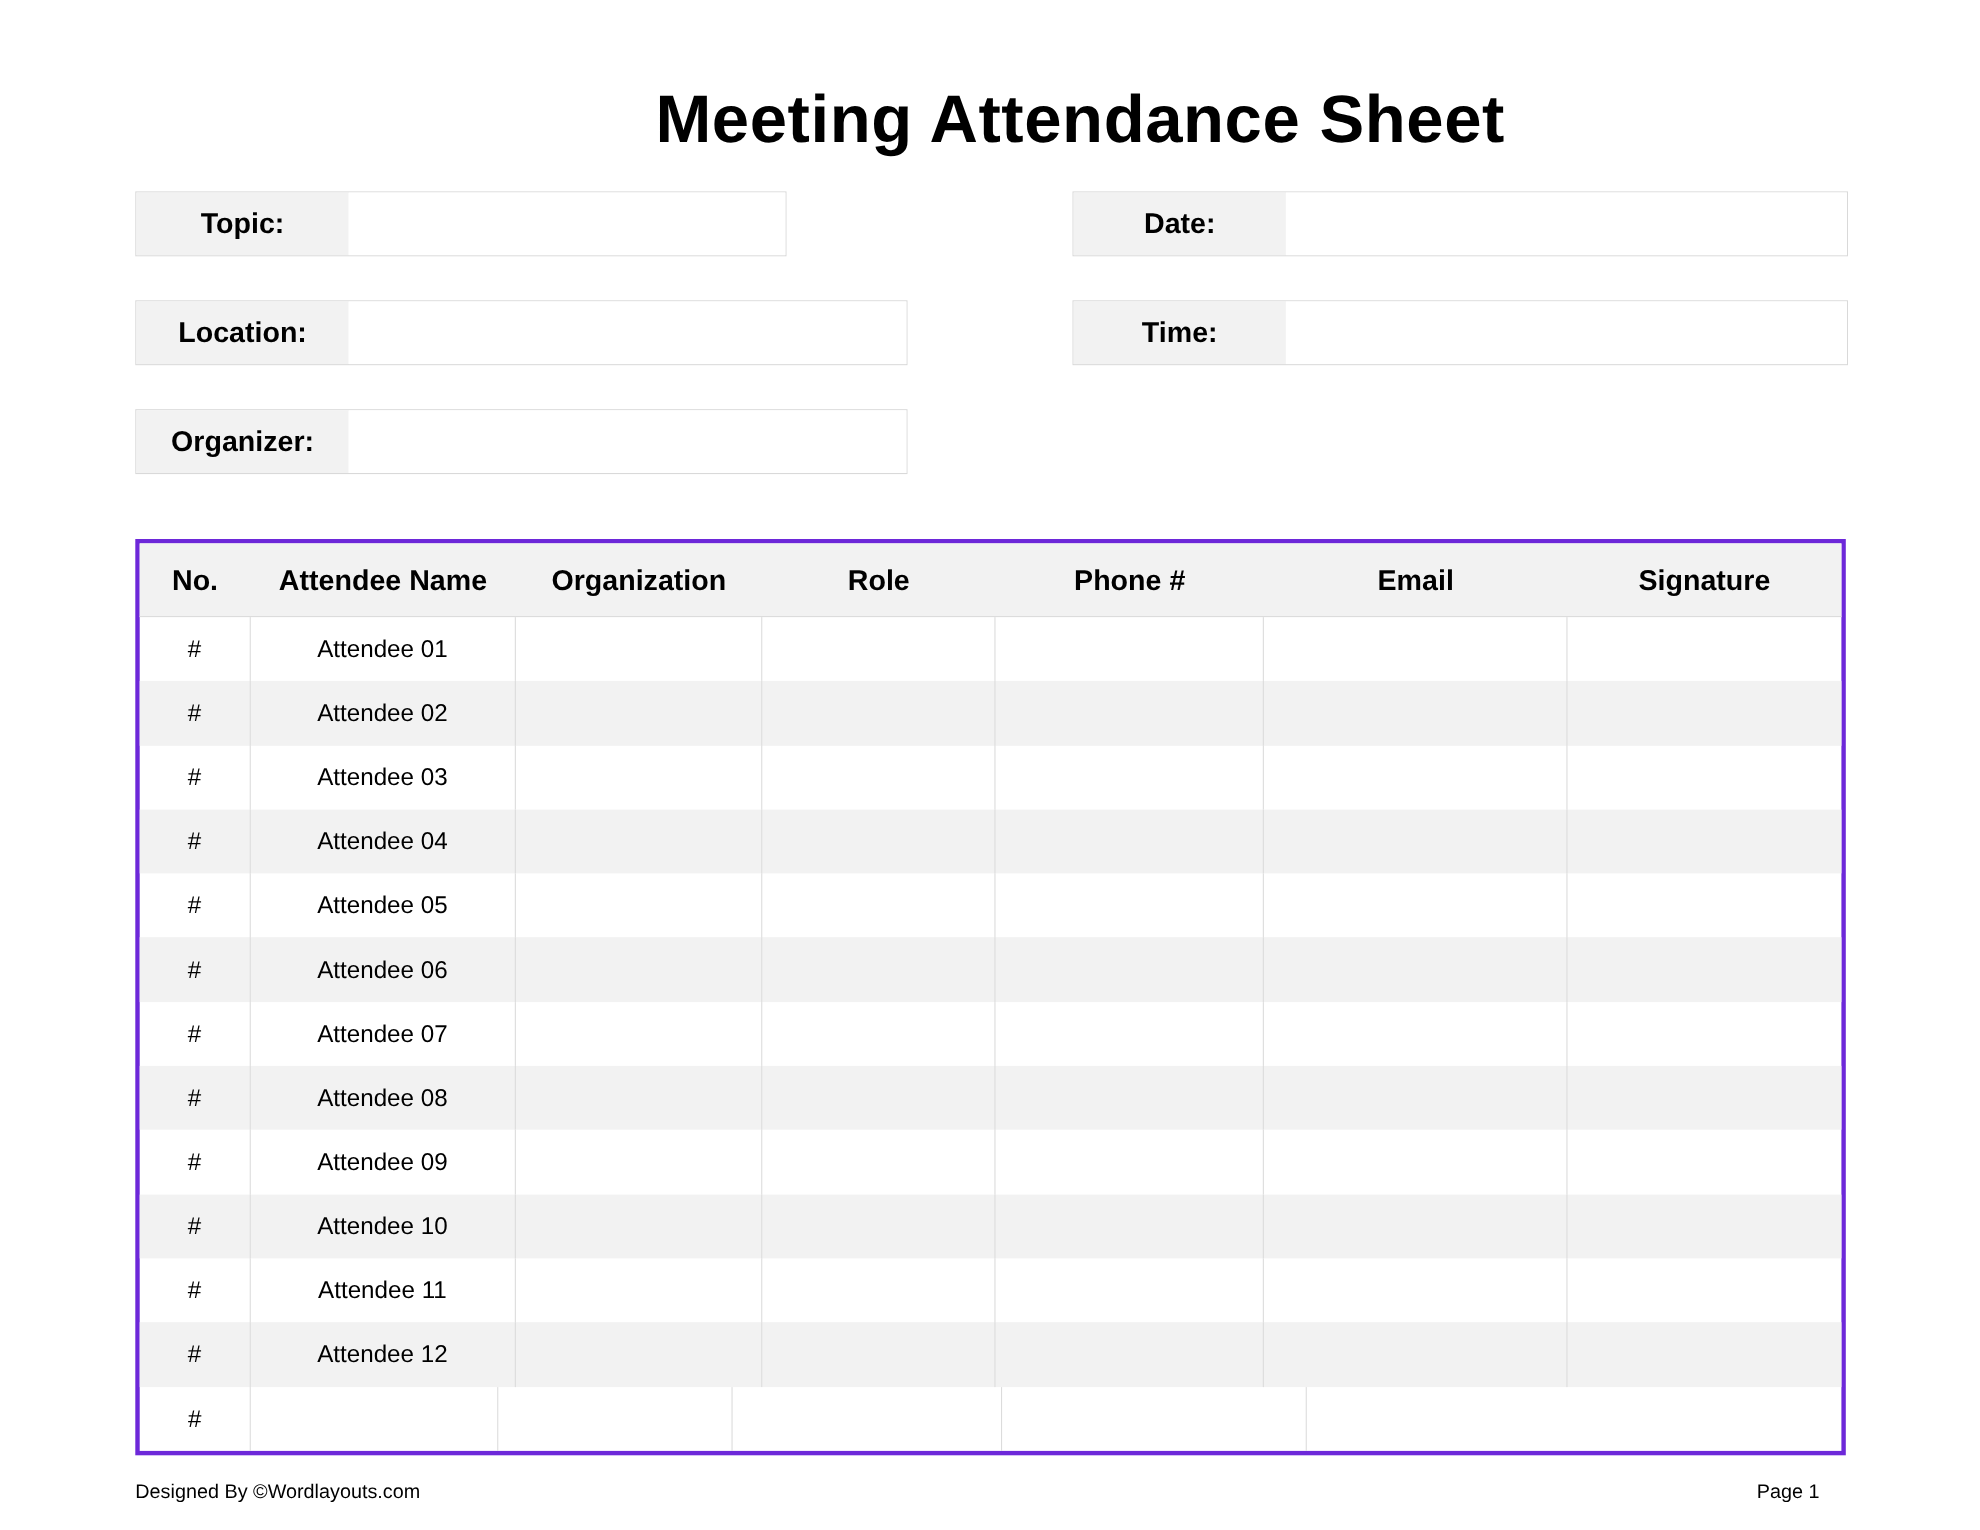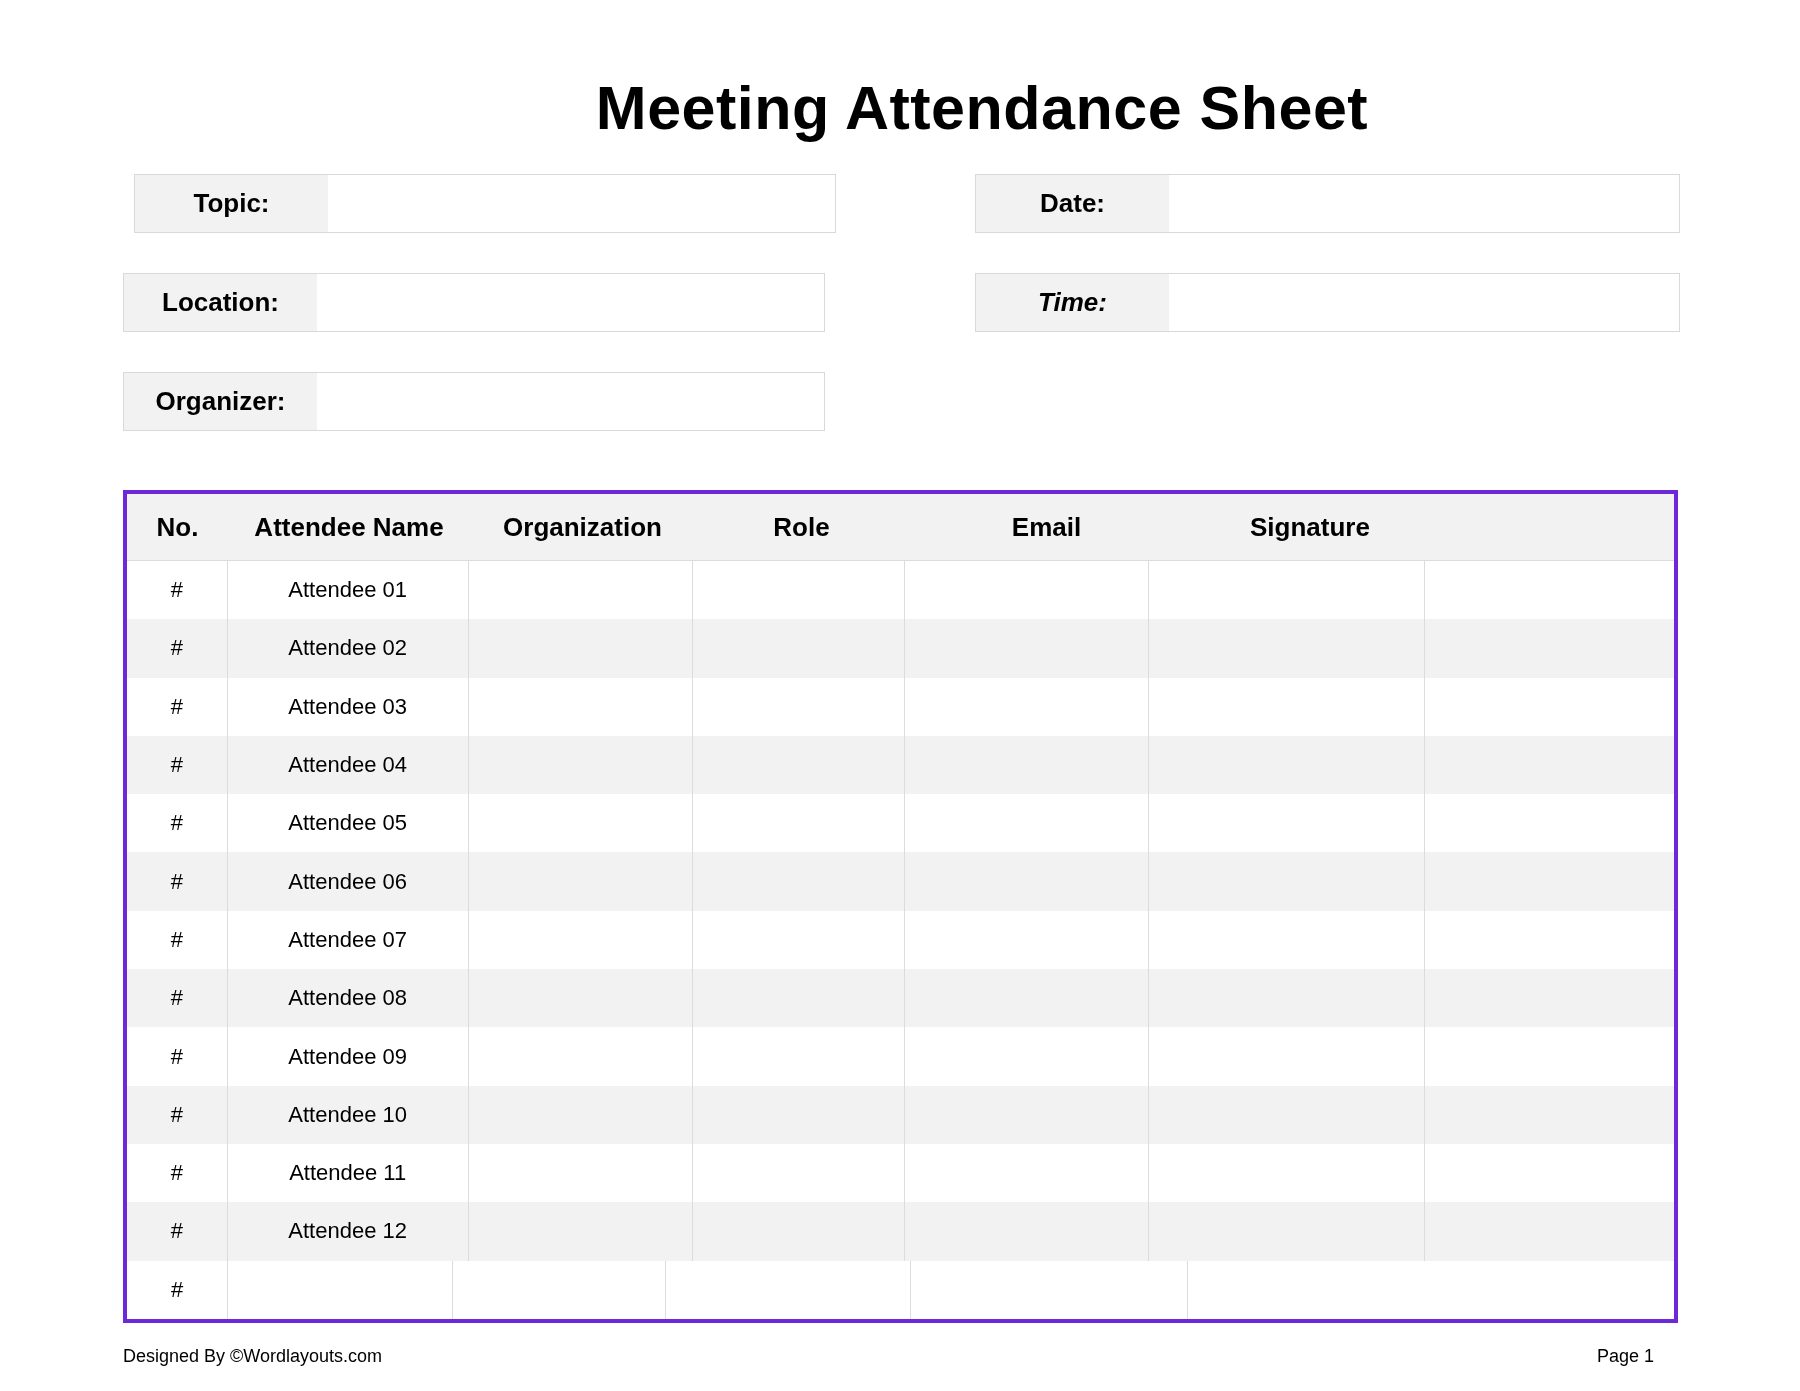--- a/index.html
+++ b/index.html
@@ -22,47 +22,48 @@
         border-right: 1px solid #dcdcdc; box-sizing: border-box; }
   .td:last-child { border-right: none; }
   .footer-left { position: absolute; left: 123px; top: 1346px; font-size: 18px; }
   .footer-right { position: absolute; left: 1597px; top: 1346px; font-size: 18px; }
 </style>
 </head>
 <body>
 
 <div class="title">Meeting Attendance Sheet</div>
 
-<div class="field" style="left:123px; top:174px; width:702px;margin-left:11px;">
+<div class="field" style="left:123px; top:174px; width:592px;">
   <div class="lbl">Topic:</div>
   <div class="val"></div>
 </div>
 <div class="field" style="left:123px; top:273px; width:702px;">
   <div class="lbl">Location:</div>
   <div class="val"></div>
 </div>
 <div class="field" style="left:123px; top:372px; width:702px;">
   <div class="lbl">Organizer:</div>
   <div class="val"></div>
 </div>
 <div class="field" style="left:975px; top:174px; width:705px;">
   <div class="lbl">Date:</div>
   <div class="val"></div>
 </div>
-<div class="field" style="left:975px; top:273px; width:705px;font-style:italic;">
+<div class="field" style="left:975px; top:273px; width:705px;">
   <div class="lbl">Time:</div>
   <div class="val"></div>
 </div>
 
 <div class="tbl">
   <div class="thead">
     <div class="th" style="width:101px">No.</div>
     <div class="th" style="width:242px">Attendee Name</div>
     <div class="th" style="width:225px">Organization</div>
     <div class="th" style="width:213px">Role</div>
+    <div class="th" style="width:245px">Phone #</div>
     <div class="th" style="width:277px">Email</div>
     <div class="th" style="width:250px">Signature</div>
   </div>
   <div id="tbody">
       <div class="row">
         <div class="td" style="width: 101px;">#</div>
         <div class="td" style="width: 242px;">Attendee 01</div>
         <div class="td" style="width: 225px;"></div>
         <div class="td" style="width: 213px;"></div>
         <div class="td" style="width: 245px;"></div>

